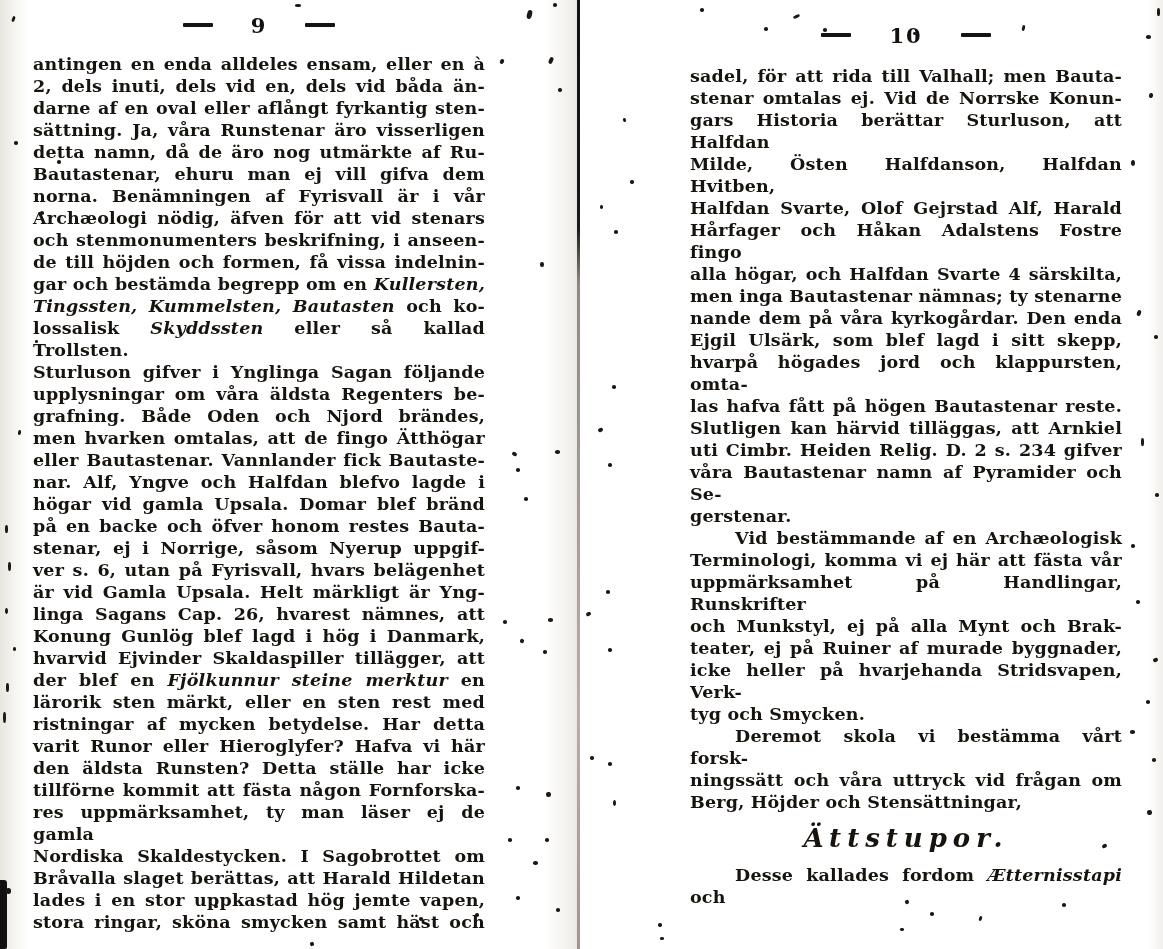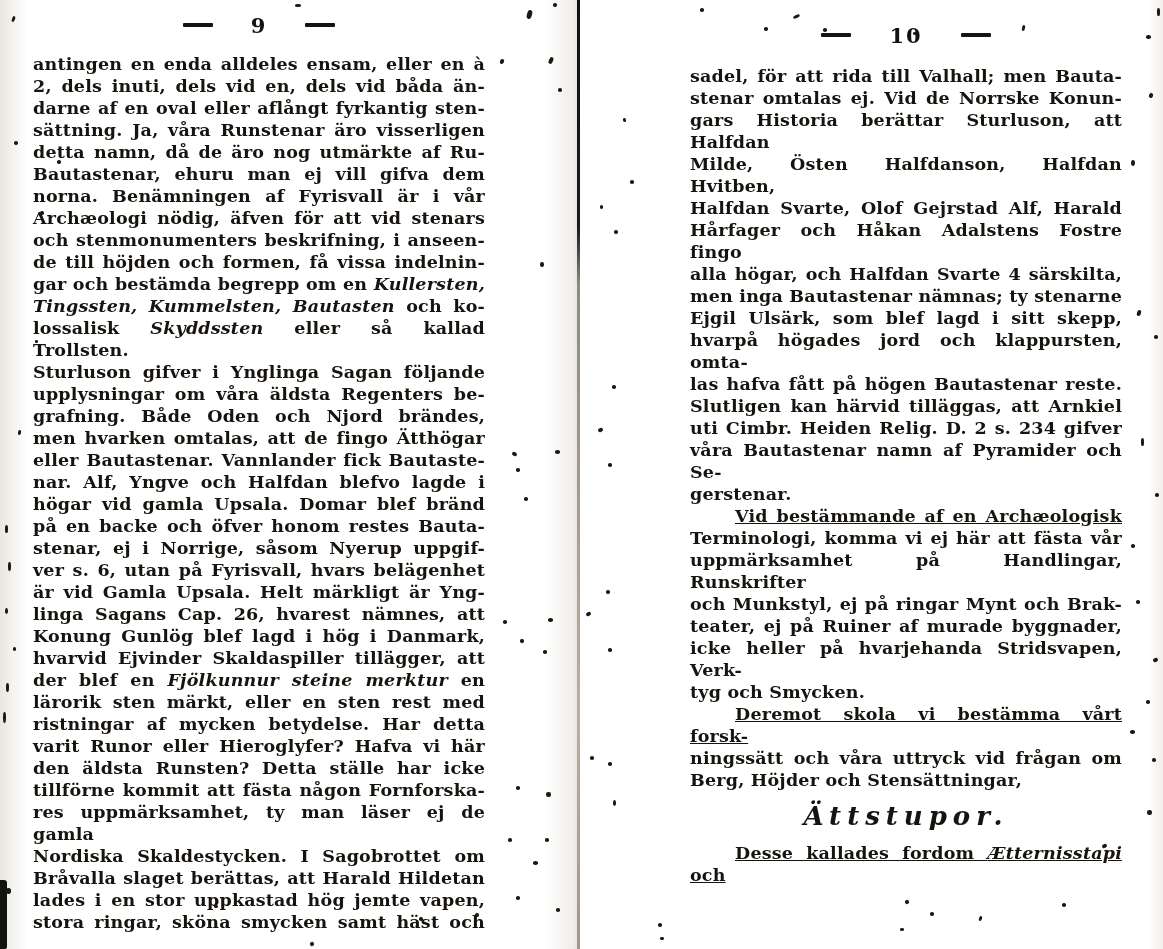--- a/index.html
+++ b/index.html
@@ -29,21 +29,21 @@
   .pagehead .rule{display:inline-block;width:30px;height:4px;background:#171310;border-radius:1px;}
   .pagehead .num{font-size:21px;font-weight:700;letter-spacing:2px;color:#15110e;}
 
   .textcol{margin-top:15px;font-size:17.5px;line-height:22px;font-weight:700;
     letter-spacing:0.2px;color:#17130f;}
   .page-right .textcol{margin-top:17px;}
 
   .line{text-align:justify;text-align-last:justify;white-space:normal;}
   .line.al-l{text-align-last:left;}
   .line.al-c{text-align:center;text-align-last:center;}
-  .line.ind{text-indent:45px;text-decoration:underline;}
+  .line.ind{text-indent:45px;}
   .line .it{font-style:italic;}
   .line.head{font-style:italic;font-size:26px;letter-spacing:6px;
     margin-top:12px;margin-bottom:13px;line-height:26px;}
 
   .speck{position:absolute;background:#1c1914;border-radius:45%;}
 </style>
 </head>
 <body>
 
 <div class="scan">
@@ -109,31 +109,32 @@
     </div>
     <div class="textcol" id="col-right">
         <div class="line"><span>sadel, för att rida till Valhall; men Bauta-</span></div>
         <div class="line"><span>stenar omtalas ej.  Vid de Norrske Konun-</span></div>
         <div class="line"><span>gars Historia berättar Sturluson, att Halfdan</span></div>
         <div class="line"><span>Milde, Östen Halfdanson, Halfdan Hvitben,</span></div>
         <div class="line"><span>Halfdan Svarte, Olof Gejrstad Alf, Harald</span></div>
         <div class="line"><span>Hårfager och Håkan Adalstens Fostre fingo</span></div>
         <div class="line"><span>alla högar, och Halfdan Svarte 4 särskilta,</span></div>
         <div class="line"><span>men inga Bautastenar nämnas; ty stenarne</span></div>
+        <div class="line"><span>nande dem på våra kyrkogårdar.  Den enda</span></div>
         <div class="line"><span>Ejgil Ulsärk, som blef lagd i sitt skepp,</span></div>
         <div class="line"><span>hvarpå högades jord och klappursten, omta-</span></div>
         <div class="line"><span>las hafva fått på högen Bautastenar reste.</span></div>
         <div class="line"><span>Slutligen kan härvid tilläggas, att Arnkiel</span></div>
         <div class="line"><span>uti Cimbr. Heiden Relig. D. 2 s. 234 gifver</span></div>
         <div class="line"><span>våra Bautastenar namn af Pyramider och Se-</span></div>
         <div class="line al-l"><span>gerstenar.</span></div>
         <div class="line ind"><span>Vid bestämmande af en Archæologisk</span></div>
         <div class="line"><span>Terminologi, komma vi ej här att fästa vår</span></div>
         <div class="line"><span>uppmärksamhet på Handlingar, Runskrifter</span></div>
-        <div class="line"><span>och Munkstyl, ej på ringar Mynt och Brak-</span></div>
+        <div class="line"><span>och Munkstyl, ej på alla Mynt och Brak-</span></div>
         <div class="line"><span>teater, ej på Ruiner af murade byggnader,</span></div>
         <div class="line"><span>icke heller på hvarjehanda Stridsvapen, Verk-</span></div>
         <div class="line al-l"><span>tyg och Smycken.</span></div>
         <div class="line ind"><span>Deremot skola vi bestämma vårt forsk-</span></div>
         <div class="line"><span>ningssätt och våra uttryck vid frågan om</span></div>
         <div class="line al-l"><span>Berg, Höjder och Stensättningar,</span></div>
         <div class="line al-c head"><span class="it">Ättstupor.</span></div>
         <div class="line ind"><span>Desse kallades fordom </span><span class="it">Ætternisstapi</span><span> och</span></div>
       </div>
   </div>

